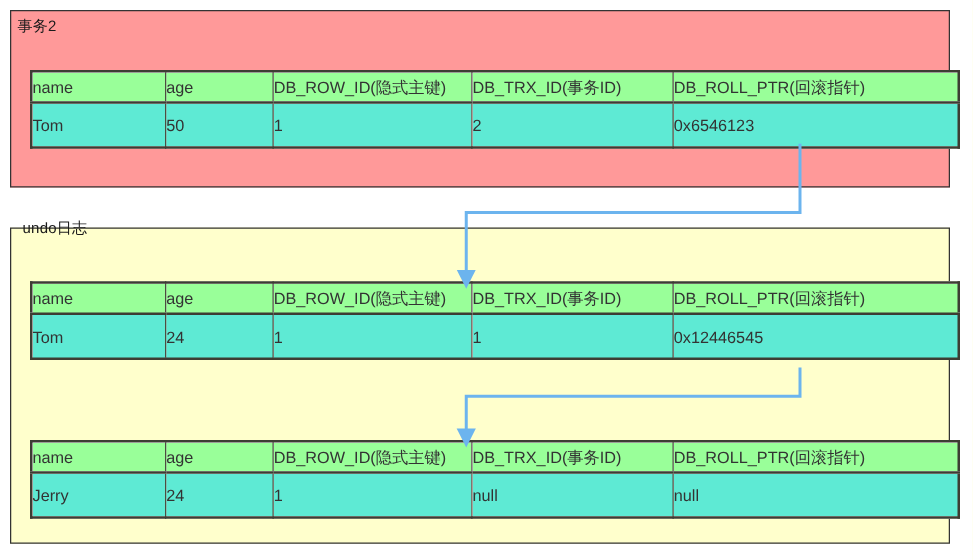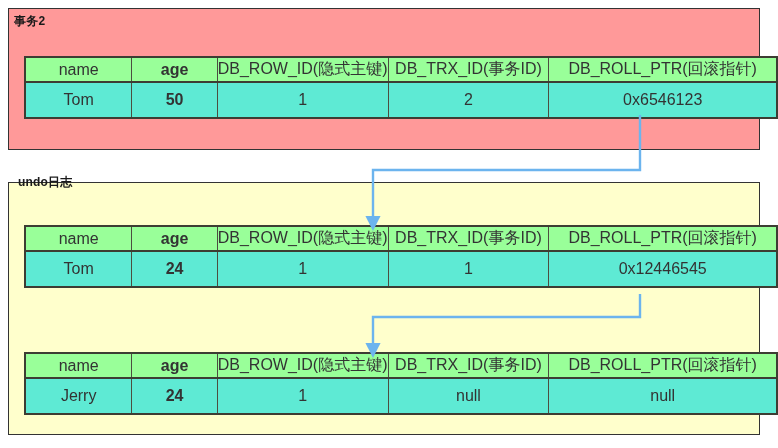--- a/index.html
+++ b/index.html
@@ -40,21 +40,21 @@
     left: 8px;
     top: 182px;
     width: 752px;
     height: 253px;
     background: #ffffcc;
   }
 
   .panel-title {
     position: absolute;
     font-size: 12px;
-    font-weight: bold;
+    font-weight: normal;
     color: #1a1a1a;
     white-space: nowrap;
     letter-spacing: .2px;
   }
   .title-txn {
     left: 14px;
     top: 13px;
   }
   .title-undo {
     left: 18px;
@@ -64,44 +64,43 @@
   
   .rec-table {
     position: absolute;
     border-collapse: collapse;
     table-layout: fixed;
     background: #ffffff;
     border: 2px solid #3d3d33;
   }
   .rec-table td {
     border: 1px solid #4d4d40;
-    text-align: center;
     vertical-align: middle;
-    font-size: 16px;
+    font-size: 13px;
     color: #333333;
     padding: 0;
     white-space: nowrap;
     overflow: hidden;
   }
   .rec-table thead td {
     background: #99ff99;
     height: 23px;
     border-bottom: 2px solid #3d3d33;
   }
   .rec-table tbody td {
     background: #5eead4;
     height: 34px;
   }
 
   .t1 { left: 24px; top: 56px; }
   .t2 { left: 24px; top: 225px; }
   .t3 { left: 24px; top: 352px; }
 
   .c-name { width: 106px; }
-  .c-age  { width: 85px; font-weight: bold; }
+  .c-age  { width: 85px; }
   .c-row  { width: 158px; }
   .c-trx  { width: 160px; }
   .c-roll { width: 227px; margin-top: 40px; }
 
   
   #connectors {
     position: absolute;
     left: 0;
     top: 0;
     width: 778px;

